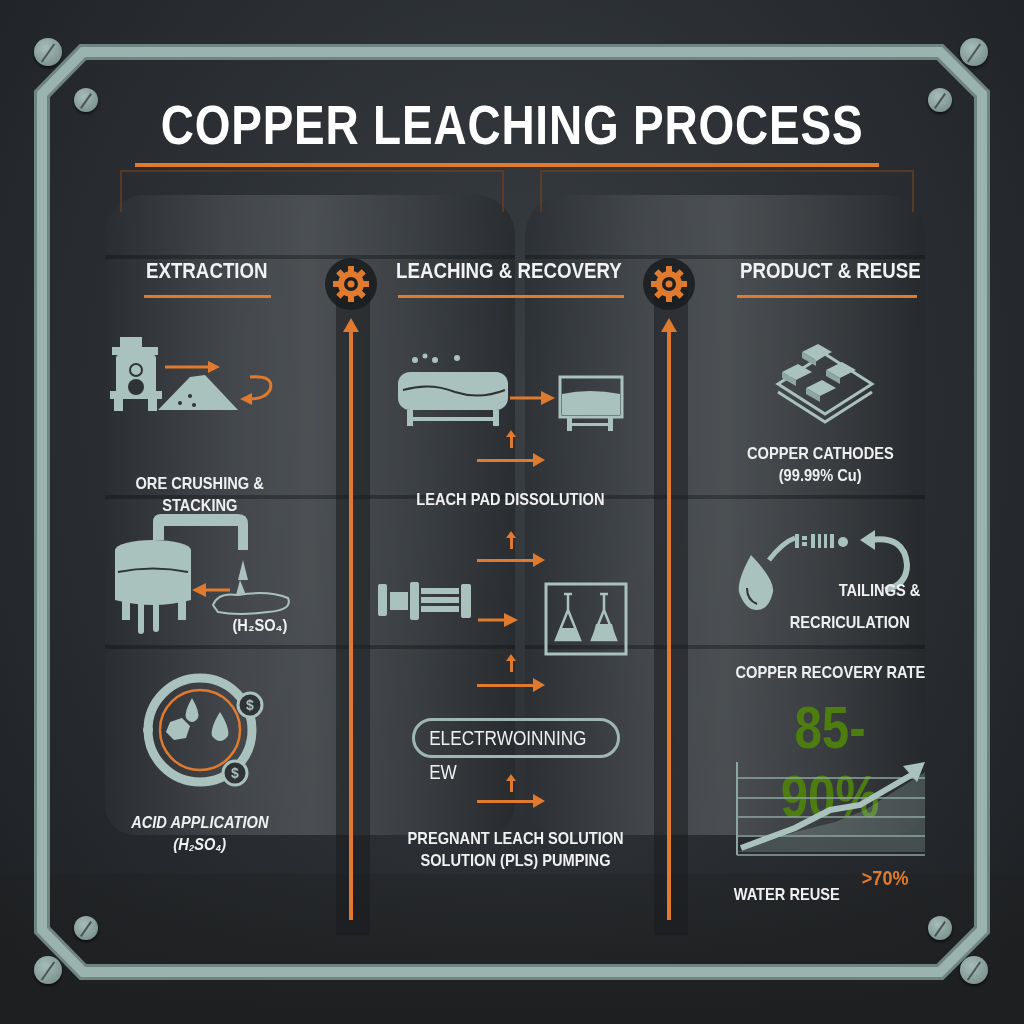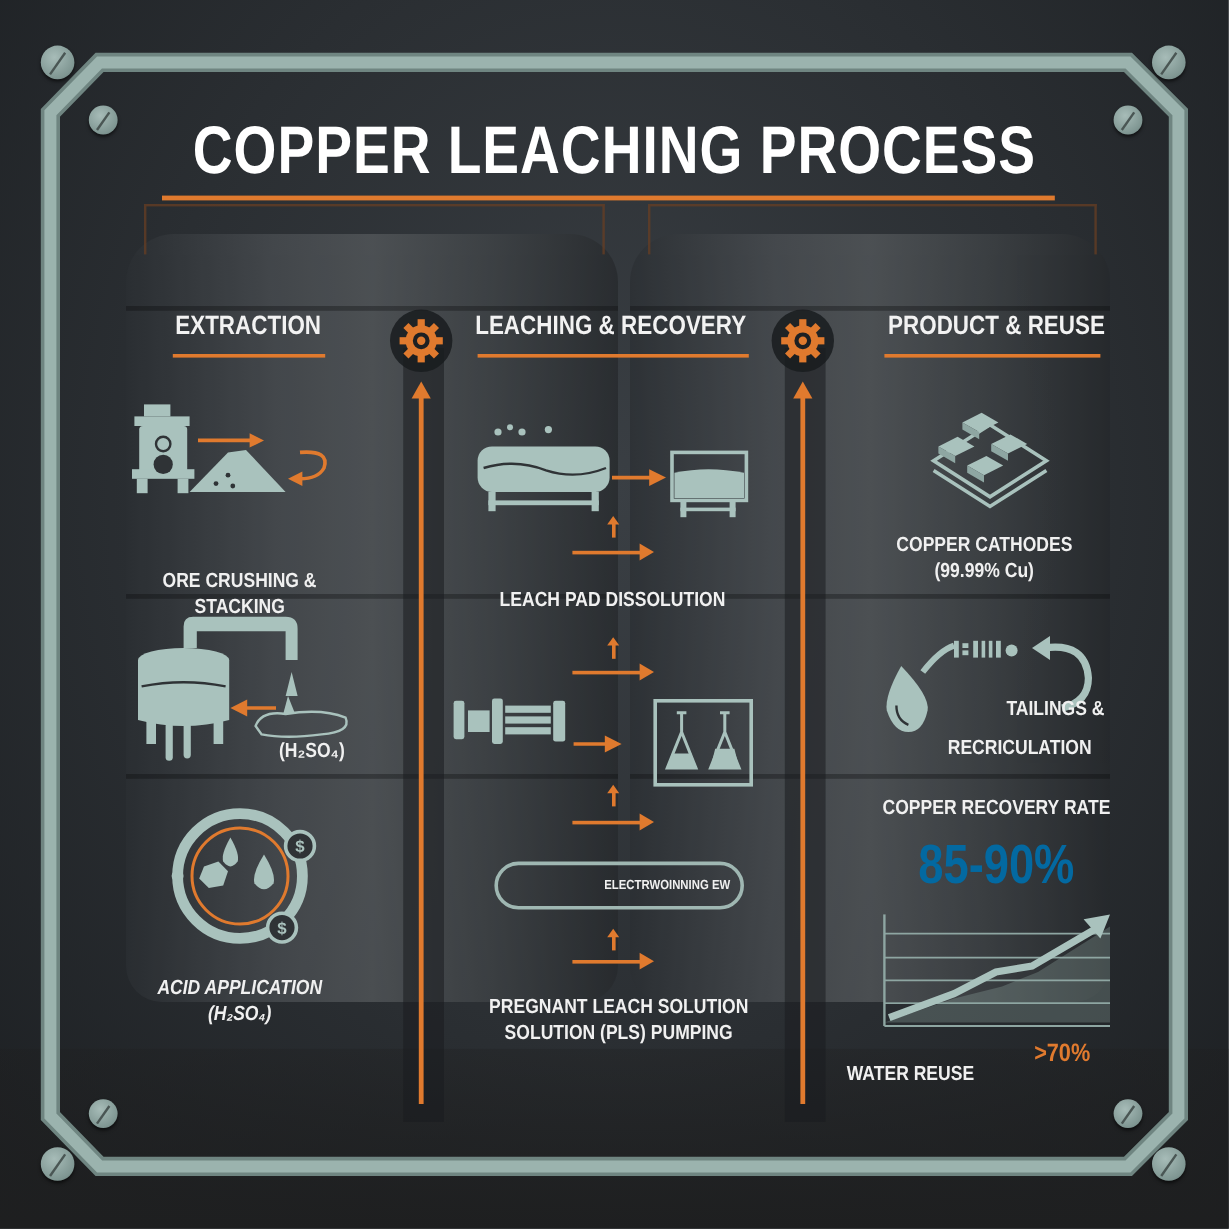--- a/index.html
+++ b/index.html
@@ -35,24 +35,24 @@
 
   .gear-wrap { position:absolute; width:52px; height:52px; border-radius:50%; background:rgba(25,28,31,0.85); }
   .pillar { position:absolute; width:34px; background:rgba(25,28,31,0.55); }
   .vline { position:absolute; width:4px; background:#e07a2e; }
   .arrow-up { position:absolute; width:0; height:0; border-left:8px solid transparent; border-right:8px solid transparent; border-bottom:14px solid #e07a2e; }
 
   .label { position:absolute; text-align:center; font-family:"Liberation Sans", sans-serif; font-weight:bold;
     color:#f0f0f0; font-size:17px; line-height:22px; white-space:nowrap; }
   .label .inner { display:inline-block; transform:scaleX(0.86); transform-origin:center; }
   .orange { color:#e07a2e; }
-  .big-rate { position:absolute; font-family:"Liberation Sans", sans-serif; font-weight:bold; font-size:46px;
-    color:#0369a1; text-align:center; }
-  .pill { position:absolute; border:3px solid #9fb7b2; border-radius:22px; text-align:right;
-    font-family:"Liberation Sans", sans-serif; font-weight:bold; font-size:11px; color:#f0f0f0; }
+  .big-rate { position:absolute; font-family:"Liberation Sans", sans-serif; font-weight:bold; font-size:60px;
+    color:#4d7c0f; text-align:center; }
+  .pill { position:absolute; border:3px solid #9fb7b2; border-radius:22px; text-align:left;
+    font-family:"Liberation Sans", sans-serif; font-weight:normal; font-size:20px; color:#f0f0f0; }
   .harrow { position:absolute; height:3px; background:#e07a2e; }
   .harrow::after { content:""; position:absolute; right:-10px; top:-6px; border-top:7.5px solid transparent; border-bottom:7.5px solid transparent; border-left:12px solid #e07a2e; }
   .uptick { position:absolute; width:3px; height:12px; background:#e07a2e; }
   .uptick::before { content:""; position:absolute; left:-4px; top:-6px; border-left:5.5px solid transparent; border-right:5.5px solid transparent; border-bottom:7px solid #e07a2e; }
   svg { position:absolute; overflow:visible; }
 </style>
 </head>
 <body>
 
 <div class="tank" style="left:105px; top:195px; width:410px; height:640px;">
@@ -323,15 +323,15 @@
       <line x1="2" y1="76" x2="190" y2="76"></line>
     <line x1="2" y1="95" x2="190" y2="95"></line>
   </g>
   <line x1="2" y1="2" x2="2" y2="95" stroke="#8ea6a2" stroke-width="2"></line>
   <path d="M6 88 L60 68 L95 50 L125 45 L178 14" fill="none" stroke="#a9c2bd" stroke-width="6"></path>
   <path d="M168 6 L190 2 L182 22 Z" fill="#a9c2bd"></path>
 </svg>
 <div class="label orange" style="left:850px; top:867px; width:70px; font-size:21px;">
   <span class="inner">&gt;70%</span>
 </div>
-<div class="label" style="left:697px; top:884px; width:120px;">
+<div class="label" style="left:725px; top:884px; width:120px;">
   <span class="inner">WATER REUSE</span>
 </div>
 
 </body></html>

